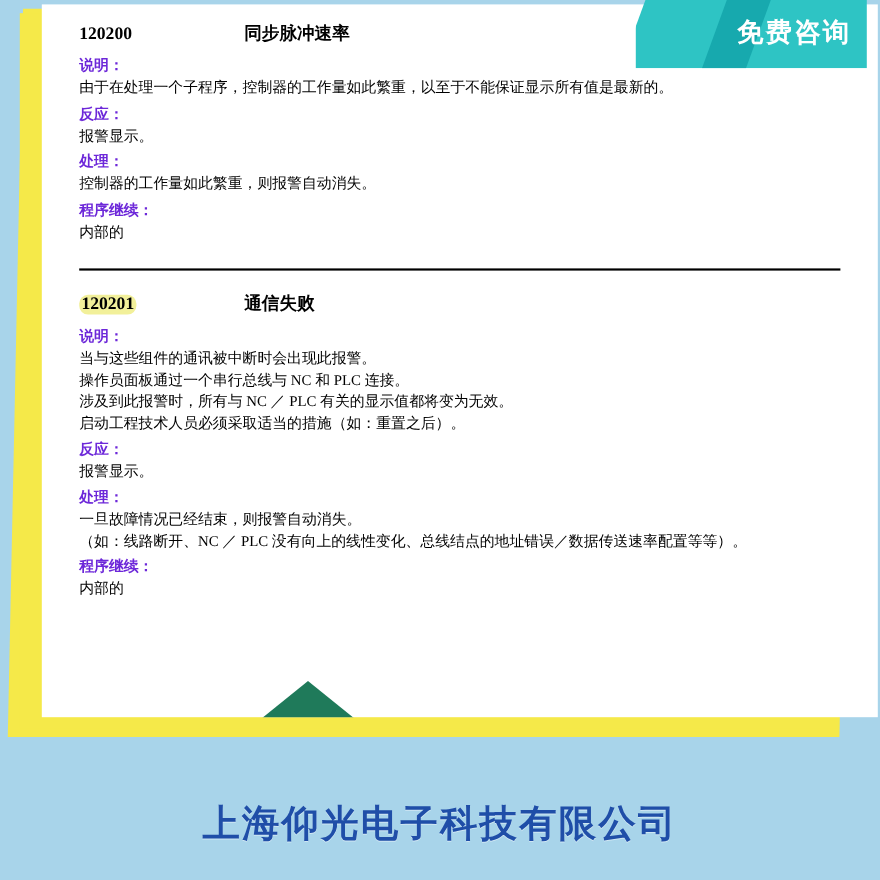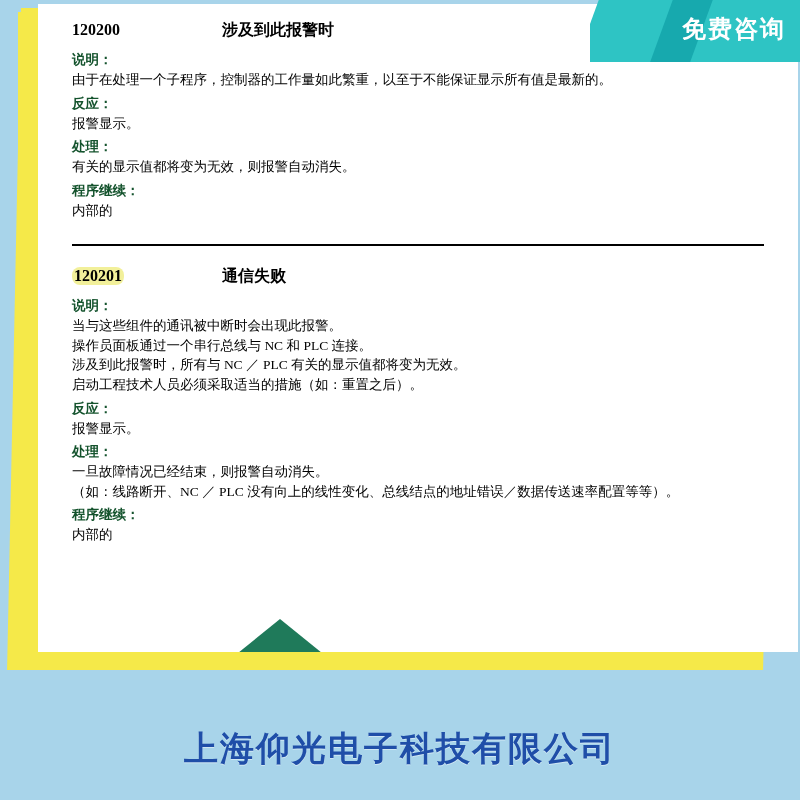--- a/index.html
+++ b/index.html
@@ -39,21 +39,21 @@
   }
   .page-inner {
     position: absolute;
     left: 0; top: 0;
     width: 760px; height: 648px;
     padding: 10px 34px 0 34px;
   }
   
   .ribbon {
     position: absolute;
-    right: 0; top: 0;
+    right: 12px; top: 0;
     width: 210px; height: 62px;
     overflow: hidden;
     padding-left: 39px;
   }
   .ribbon-bg {
     position: absolute;
     right: -20px; top: -14px;
     width: 230px; height: 76px;
     background: #2ec4c4;
     transform: skewX(-20deg);
@@ -107,21 +107,21 @@
   }
   .code-wrap { width: 150px; }
   .alarm-title {
     font-size: 16px;
     font-weight: bold;
     color: #000;
   }
   .section-label {
     font-size: 13.5px;
     font-weight: bold;
-    color: #14532d;
+    color: #6d28d9;
     margin-top: 5px;
     margin-bottom: 1px;
   }
   .line {
     font-size: 13.5px;
     color: #000;
     line-height: 1.45;
     margin: 0;
   }
   hr.rule {
@@ -152,31 +152,31 @@
   <div class="yellow-frame2"></div>
 
   <div class="page">
     <div class="page-inner">
 
       <div class="alarm">
         <div class="alarm-head">
           <div class="code-wrap">
             <span class="alarm-code">120200</span>
           </div>
-          <div class="alarm-title">涉及到此报警时</div>
+          <div class="alarm-title">同步脉冲速率</div>
         </div>
 
         <div class="section-label">说明：</div>
         <p class="line">由于在处理一个子程序，控制器的工作量如此繁重，以至于不能保证显示所有值是最新的。</p>
 
         <div class="section-label">反应：</div>
         <p class="line">报警显示。</p>
 
         <div class="section-label">处理：</div>
-        <p class="line">有关的显示值都将变为无效，则报警自动消失。</p>
+        <p class="line">控制器的工作量如此繁重，则报警自动消失。</p>
 
         <div class="section-label">程序继续：</div>
         <p class="line">内部的</p>
       </div>
 
       <hr class="rule">
 
       <div class="alarm" style="margin-top:20px;">
         <div class="alarm-head">
           <div class="code-wrap">

